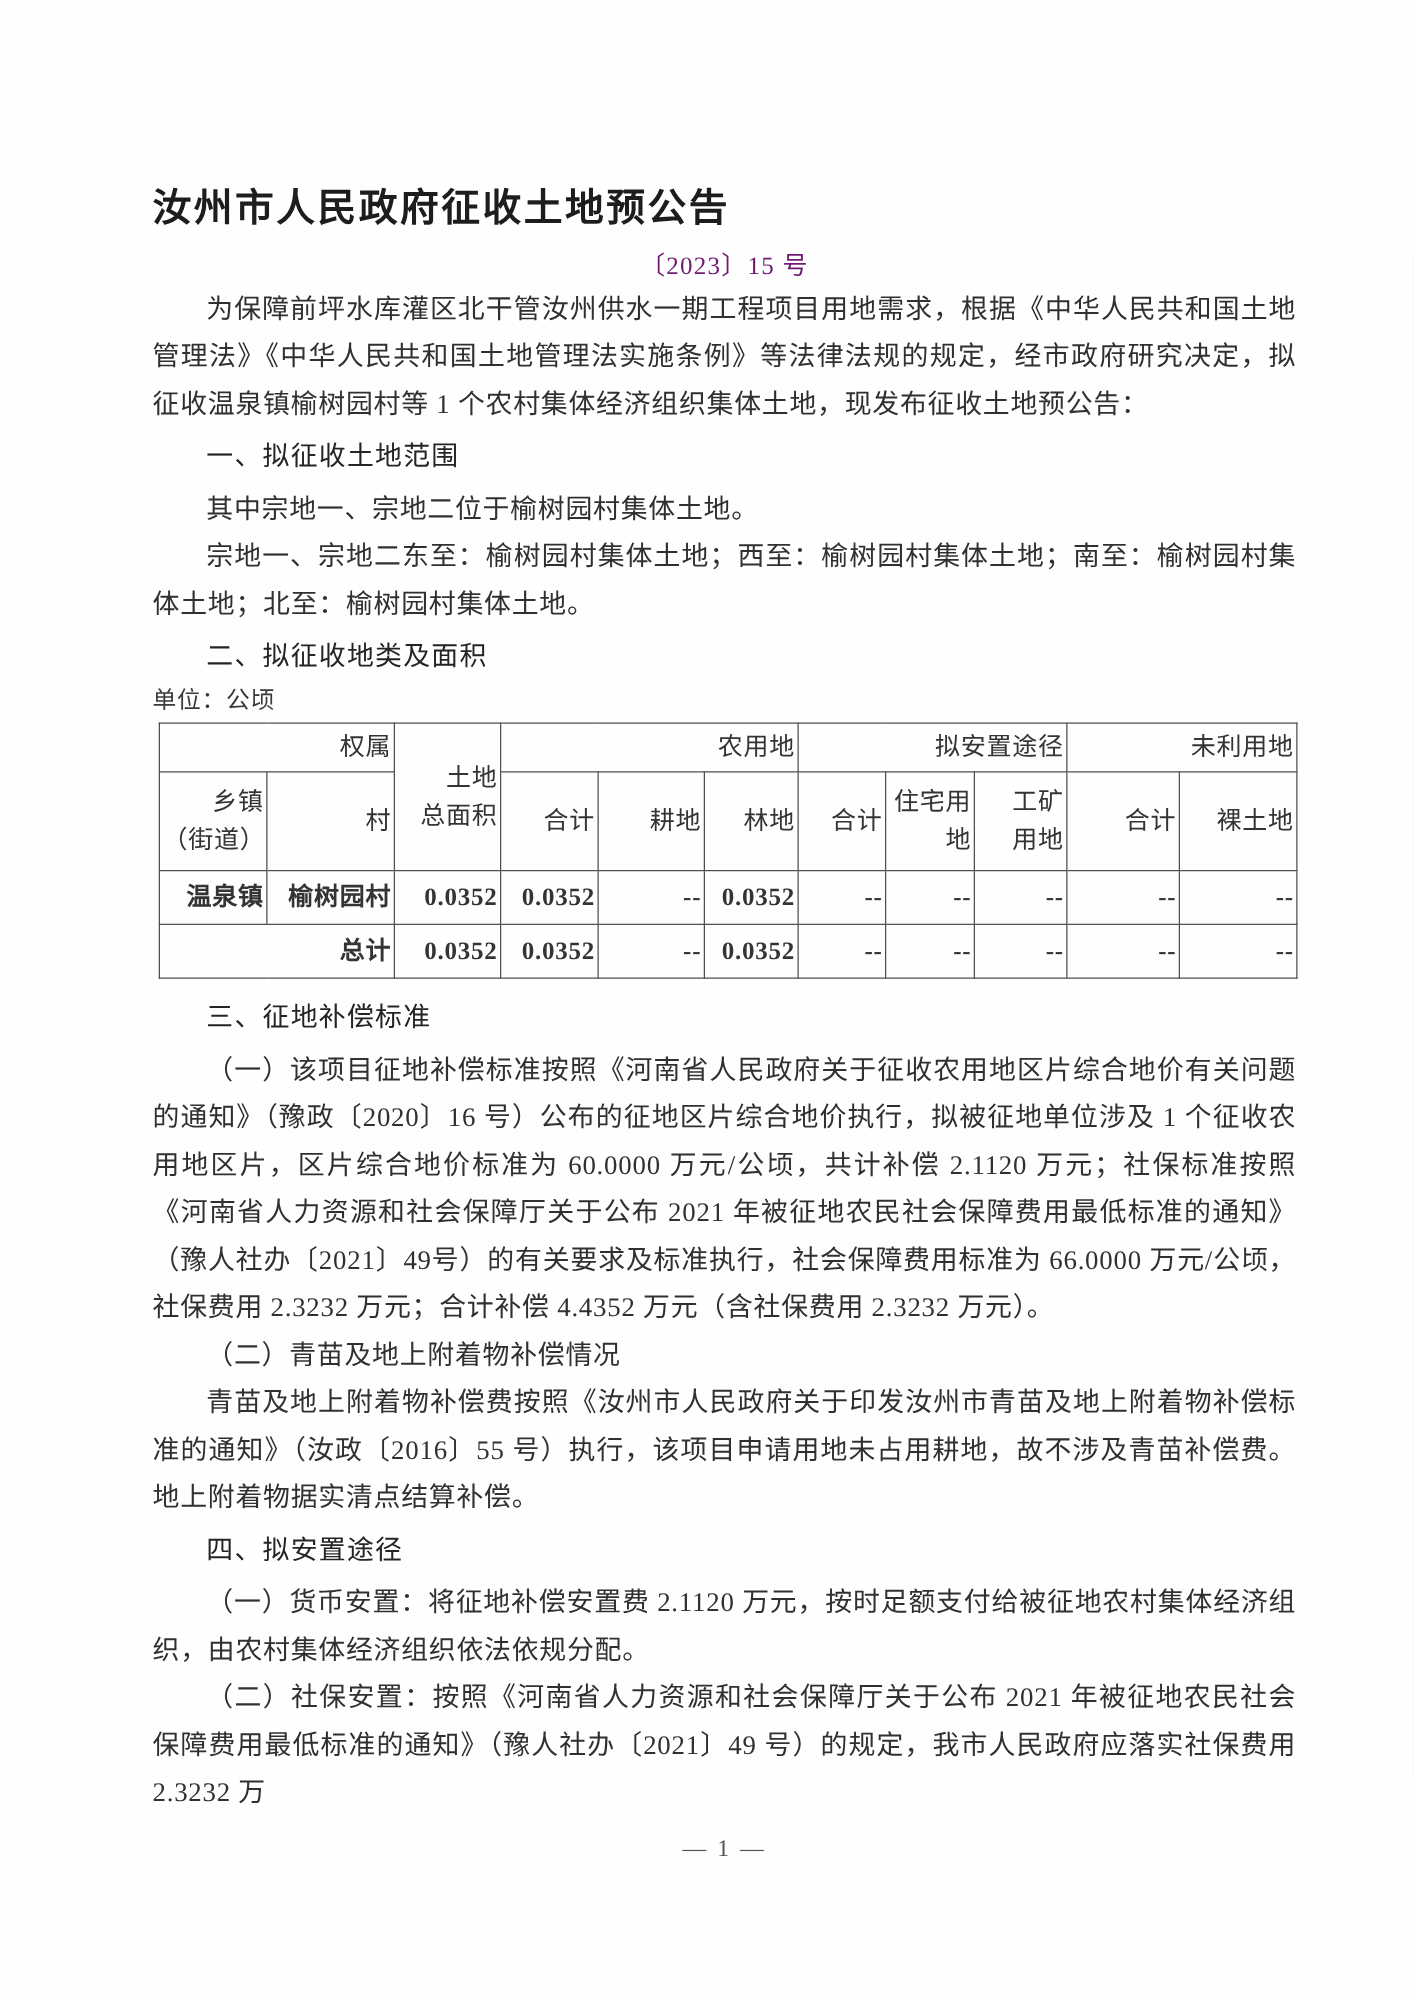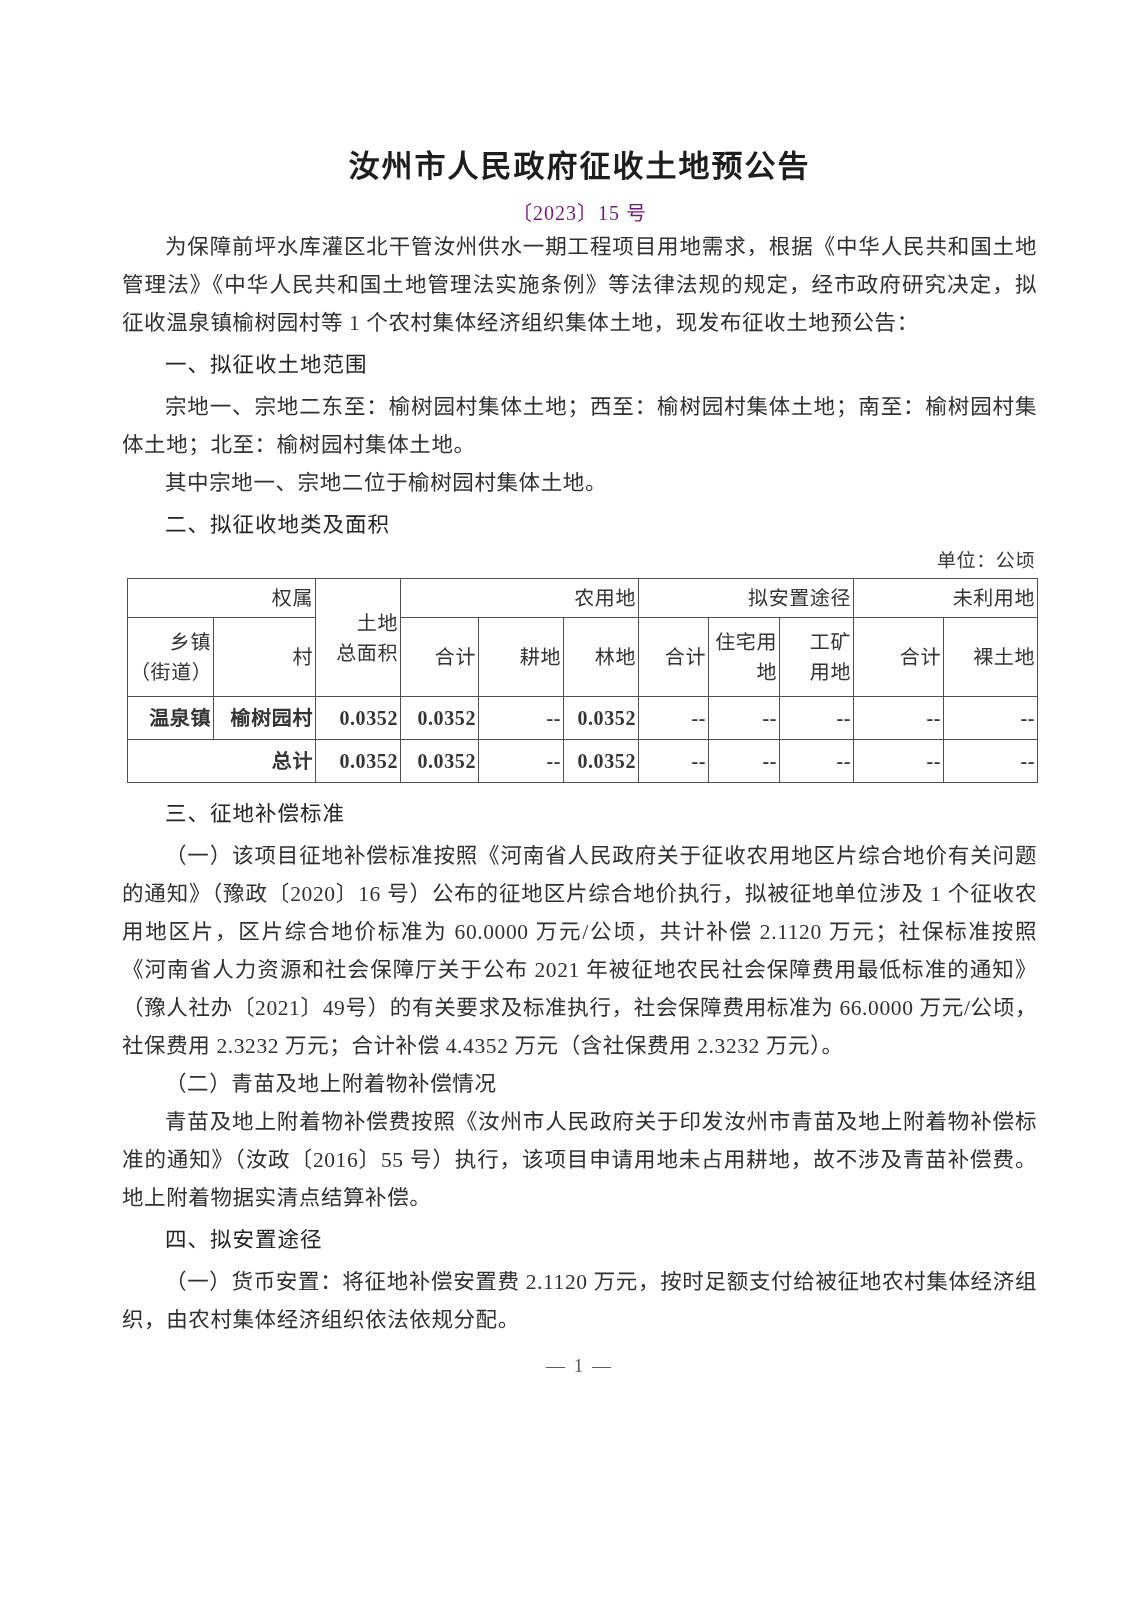--- a/index.html
+++ b/index.html
@@ -14,21 +14,21 @@
     margin: 0 auto;
     background: #fefefe;
     color: #303030;
     font-family: "Liberation Serif", "DejaVu Serif", serif;
     box-sizing: border-box;
     padding: 146px 94px 0 122px;
     overflow: hidden;
   }
   .doc-title {
     margin: 0;
-    text-align: center;
+    text-align: left;
     font-size: 31px;
     font-weight: 800;
     color: #1d1d1d;
     letter-spacing: 2px;
     line-height: 42px;
     font-family: "Liberation Serif", "DejaVu Serif", serif;
   }
   .doc-number {
     margin: 10px 0 0 0;
     text-align: center;
@@ -55,21 +55,20 @@
     padding-left: 2em;
     font-size: 21.5px;
     line-height: 38px;
     font-weight: 400;
     color: #242424;
     font-family: "Liberation Sans", "DejaVu Sans", sans-serif;
     letter-spacing: 1px;
   }
   .unit-note {
     margin: 2px 2px 0 0;
-    text-align: right;
     font-size: 19px;
     line-height: 26px;
     color: #3a3a3a;
   }
   table.area-table {
     margin: 4px 0 0 5px;
     border-collapse: collapse;
     table-layout: fixed;
     width: 910px;
     font-size: 20px;
@@ -102,22 +101,22 @@
 
 <div class="page">
 
   <h1 class="doc-title">汝州市人民政府征收土地预公告</h1>
   <div class="doc-number">〔2023〕15 号</div>
 
   <div class="body-text">
     <p class="para">为保障前坪水库灌区北干管汝州供水一期工程项目用地需求，根据《中华人民共和国土地管理法》《中华人民共和国土地管理法实施条例》等法律法规的规定，经市政府研究决定，拟征收温泉镇榆树园村等 1 个农村集体经济组织集体土地，现发布征收土地预公告：</p>
 
     <h2 class="sec-heading">一、拟征收土地范围</h2>
+    <p class="para">其中宗地一、宗地二位于榆树园村集体土地。</p>
     <p class="para">宗地一、宗地二东至：榆树园村集体土地；西至：榆树园村集体土地；南至：榆树园村集体土地；北至：榆树园村集体土地。</p>
-    <p class="para">其中宗地一、宗地二位于榆树园村集体土地。</p>
 
     <h2 class="sec-heading">二、拟征收地类及面积</h2>
     <div class="unit-note">单位：公顷</div>
 
     <table class="area-table">
       <colgroup>
         <col style="width:86px">
           <col style="width:102px">
           <col style="width:85px">
         <col style="width:78px">
@@ -181,17 +180,18 @@
     </tbody>
       </table>
 
     <h2 class="sec-heading" style="margin-top:12px;">三、征地补偿标准</h2>
     <p class="para">（一）该项目征地补偿标准按照《河南省人民政府关于征收农用地区片综合地价有关问题的通知》（豫政〔2020〕16 号）公布的征地区片综合地价执行，拟被征地单位涉及 1 个征收农用地区片，区片综合地价标准为 60.0000 万元/公顷，共计补偿 2.1120 万元；社保标准按照《河南省人力资源和社会保障厅关于公布 2021 年被征地农民社会保障费用最低标准的通知》（豫人社办〔2021〕49号）的有关要求及标准执行，社会保障费用标准为 66.0000 万元/公顷，社保费用 2.3232 万元；合计补偿 4.4352 万元（含社保费用 2.3232 万元）。</p>
     <p class="para">（二）青苗及地上附着物补偿情况</p>
     <p class="para">青苗及地上附着物补偿费按照《汝州市人民政府关于印发汝州市青苗及地上附着物补偿标准的通知》（汝政〔2016〕55 号）执行，该项目申请用地未占用耕地，故不涉及青苗补偿费。地上附着物据实清点结算补偿。</p>
 
     <h2 class="sec-heading">四、拟安置途径</h2>
     <p class="para">（一）货币安置：将征地补偿安置费 2.1120 万元，按时足额支付给被征地农村集体经济组织，由农村集体经济组织依法依规分配。</p>
+    <p class="para">（二）社保安置：按照《河南省人力资源和社会保障厅关于公布 2021 年被征地农民社会保障费用最低标准的通知》（豫人社办〔2021〕49 号）的规定，我市人民政府应落实社保费用 2.3232 万</p>
   </div>
 
   <div class="footer-page">— 1 —</div>
 
 </div>
 
 </body></html>

